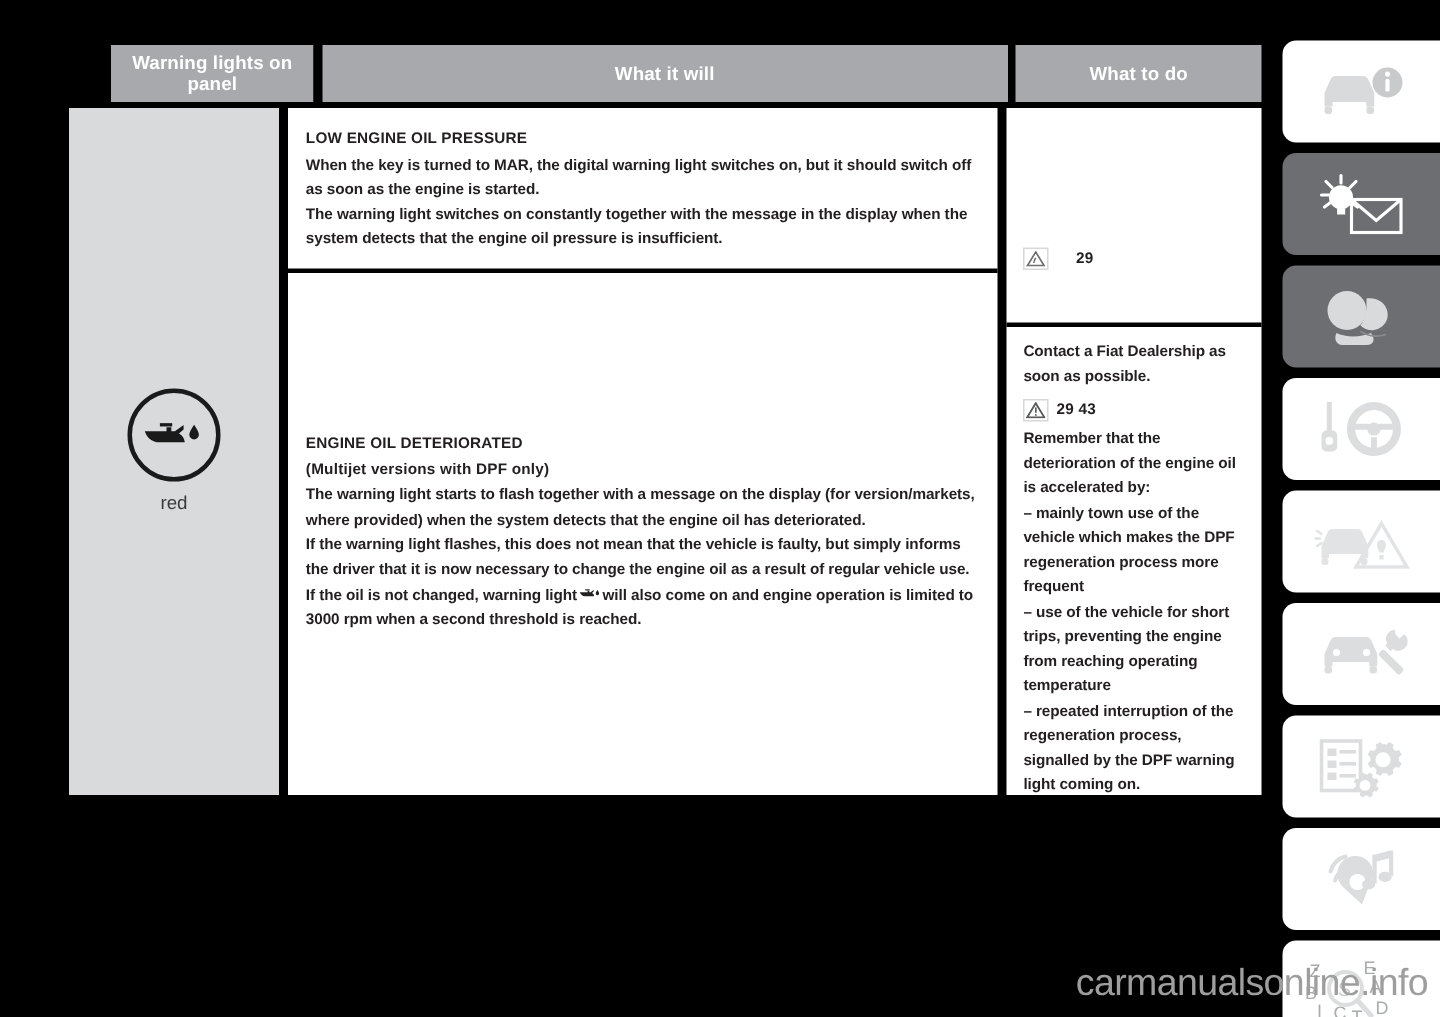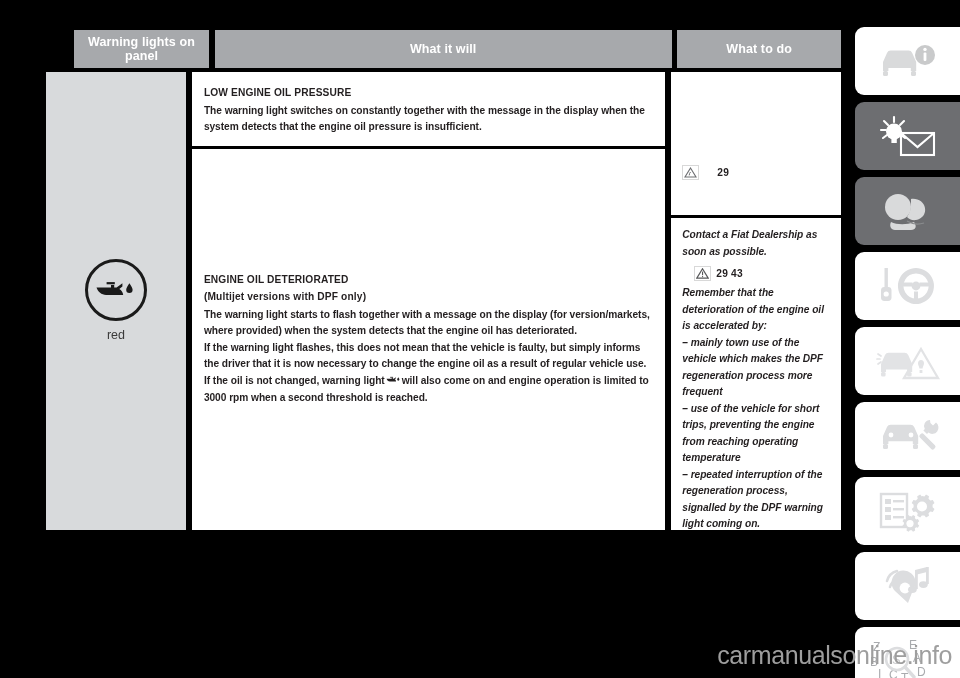--- a/index.html
+++ b/index.html
@@ -122,28 +122,27 @@
   .cell3a { height: 143px; position: relative; }
   .cell3b { padding: 9px 10px 8px 11px; }
 
   .r-para {
     font-size: 10.2px;
     font-weight: bold;
     color: #231f20;
     line-height: 1.62;
     margin: 0;
     letter-spacing: -0.05px;
-    font-style: italic;
   }
 
   .ref-line {
     display: flex;
     align-items: center;
     gap: 5px;
-    margin: 6px 0 4px 12px;
+    margin: 6px 0 4px 0;
   }
   .ref-text {
     font-size: 10.2px;
     font-weight: bold;
     color: #231f20;
     letter-spacing: .2px;
   }
   .ref-badge {
     width: 17px; height: 15px;
     background: #fff;
@@ -235,20 +234,21 @@
           <div class="symbol-colour">red</div>
         </div>
       </div>
 
       <div class="col-gap"></div>
 
       <div class="col2">
 
         <div class="cell2a">
           <p class="hdr">LOW ENGINE OIL PRESSURE</p>
+          <p class="para">When the key is turned to MAR, the digital warning light switches on, but it should switch off as soon as the engine is started.</p>
           <p class="para">The warning light switches on constantly together with the message in the display when the system detects that the engine oil pressure is insufficient.</p>
         </div>
 
         <div class="rowline"></div>
 
         <div class="cell2b">
           <div class="cell2b-inner">
             <p class="hdr">ENGINE OIL DETERIORATED</p>
             <p class="hdr">(Multijet versions with DPF only)</p>
             <p class="para">The warning light starts to flash together with a message on the display (for version/markets, where provided) when the system detects that the engine oil has deteriorated.</p>

